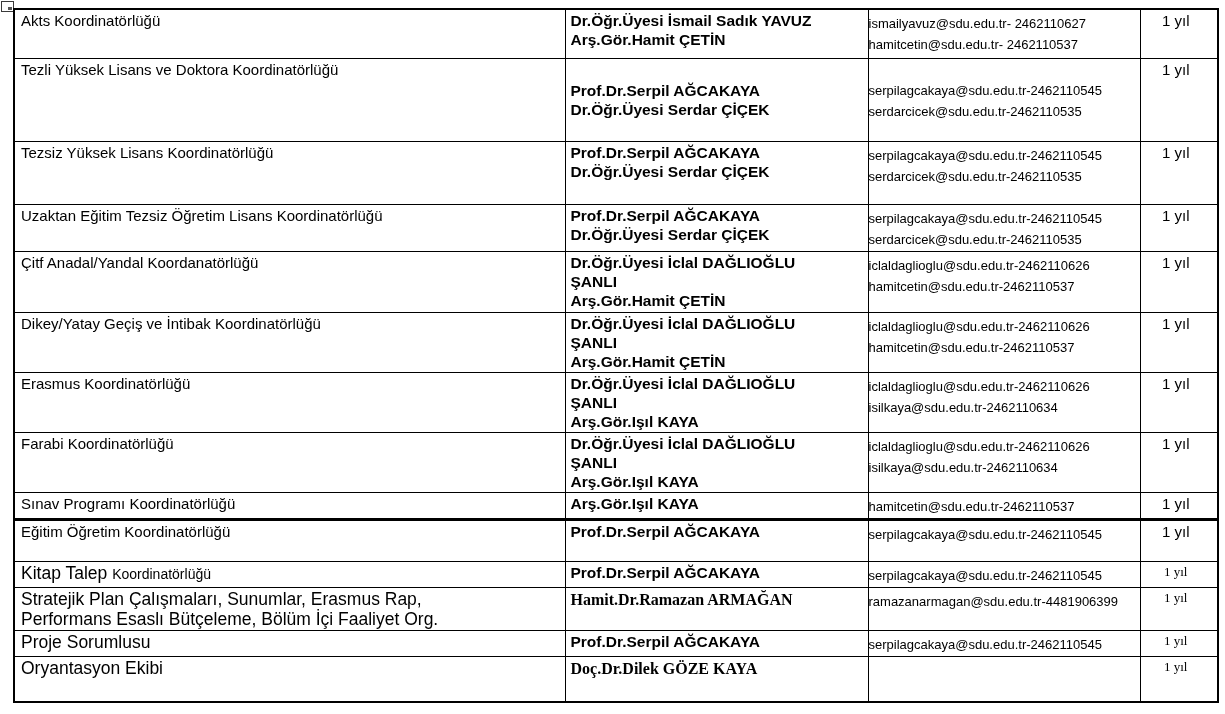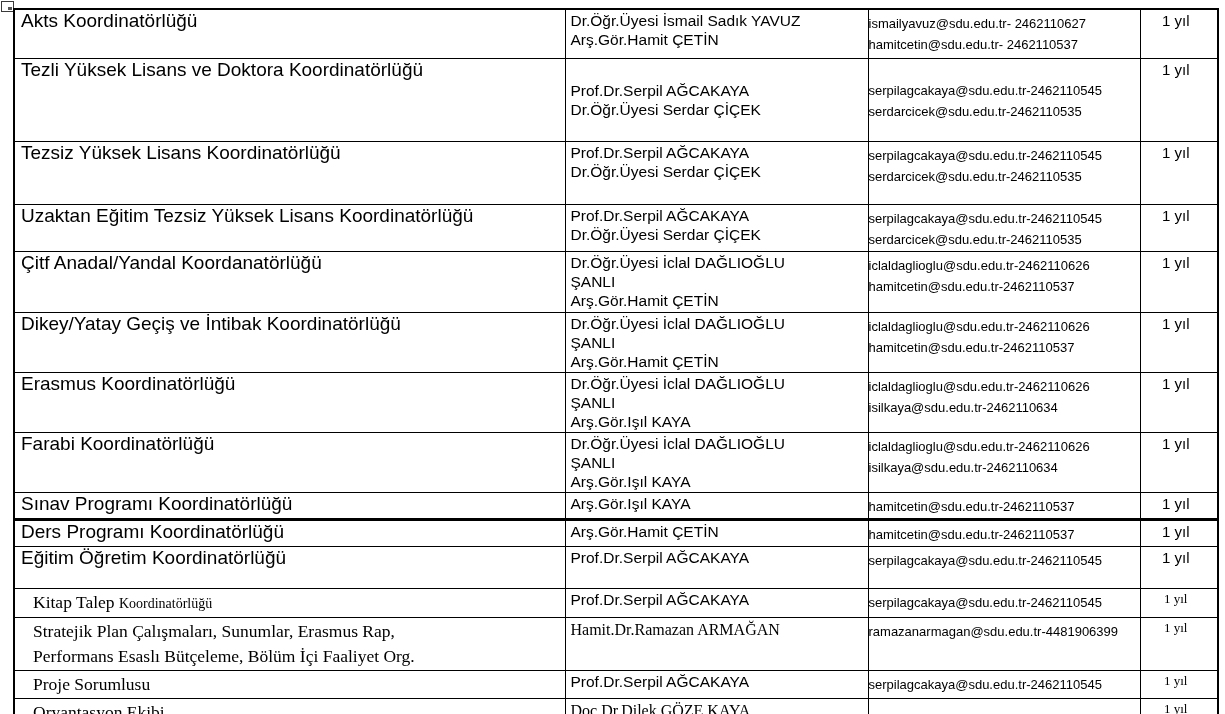--- a/index.html
+++ b/index.html
@@ -21,24 +21,24 @@
     width:1204px;border-collapse:collapse;table-layout:fixed;
     border:2px solid #000;
   }
   td{
     border:1px solid #000;
     vertical-align:top;
     padding:1px 4px 1px 6px;
     overflow:hidden;
   }
   col.c1{width:551px;} col.c2{width:303px;} col.c3{width:272px;} col.c4{width:78px;}
-  .cell-title{font-size:19px;line-height:19px;}
-  .cell-title.large{font-size:17.5px;line-height:25px;padding-left:18px;font-family:Liberation Serif, serif;}
+  .cell-title{font-size:15px;line-height:19px;}
+  .cell-title.large{font-size:17.5px;line-height:20px;padding-left:6px;}
   .cell-title .suffix-small{font-size:14px;}
-  .cell-people{font-size:15.5px;line-height:19px;padding-left:5px;}
+  .cell-people{font-size:15.5px;line-height:19px;padding-left:5px;font-weight:bold;}
   .cell-people.serif{font-family:"Liberation Serif",serif;font-size:16px;line-height:21px;}
   .cell-emails{font-size:13px;line-height:21px;padding-top:3px;padding-left:0;}
   .cell-term{font-size:15px;text-align:center;padding:2px 10px 1px 4px;}
   .cell-term.serif{font-family:"Liberation Serif",serif;font-size:13px;}
   tr.v-middle .cell-people, tr.v-middle .cell-emails{vertical-align:middle;}
   tr.thick-bottom td{border-bottom-width:3px;}
   .line{white-space:nowrap;}
 </style>
 </head>
 <body>
@@ -90,21 +90,21 @@
           <div class="line">Dr.Öğr.Üyesi Serdar ÇİÇEK</div>
         </td>
         <td class="cell-emails">
           <div class="line">serpilagcakaya@sdu.edu.tr-2462110545</div>
           <div class="line">serdarcicek@sdu.edu.tr-2462110535</div>
         </td>
         <td class="cell-term">1 yıl</td>
       </tr>
       <tr style="height: 44px;">
         <td class="cell-title">
-          <div class="line">Uzaktan Eğitim Tezsiz Yüksek Lisans Koordinatörlüğü</div>
+          <div class="line">Uzaktan Eğitim Tezsiz Öğretim Lisans Koordinatörlüğü</div>
         </td>
         <td class="cell-people">
           <div class="line">Prof.Dr.Serpil AĞCAKAYA</div>
           <div class="line">Dr.Öğr.Üyesi Serdar ÇİÇEK</div>
         </td>
         <td class="cell-emails">
           <div class="line">serpilagcakaya@sdu.edu.tr-2462110545</div>
           <div class="line">serdarcicek@sdu.edu.tr-2462110535</div>
         </td>
         <td class="cell-term">1 yıl</td>
@@ -168,32 +168,20 @@
           <div class="line">isilkaya@sdu.edu.tr-2462110634</div>
         </td>
         <td class="cell-term">1 yıl</td>
       </tr>
       <tr class="thick-bottom" style="height: 23px;">
         <td class="cell-title">
           <div class="line">Sınav Programı Koordinatörlüğü</div>
         </td>
         <td class="cell-people">
           <div class="line">Arş.Gör.Işıl KAYA</div>
-        </td>
-        <td class="cell-emails">
-          <div class="line">hamitcetin@sdu.edu.tr-2462110537</div>
-        </td>
-        <td class="cell-term">1 yıl</td>
-      </tr>
-      <tr style="height: 24px;">
-        <td class="cell-title">
-          <div class="line">Ders Programı Koordinatörlüğü</div>
-        </td>
-        <td class="cell-people">
-          <div class="line">Arş.Gör.Hamit ÇETİN</div>
         </td>
         <td class="cell-emails">
           <div class="line">hamitcetin@sdu.edu.tr-2462110537</div>
         </td>
         <td class="cell-term">1 yıl</td>
       </tr>
       <tr style="height: 42px;">
         <td class="cell-title">
           <div class="line">Eğitim Öğretim Koordinatörlüğü</div>
         </td>

